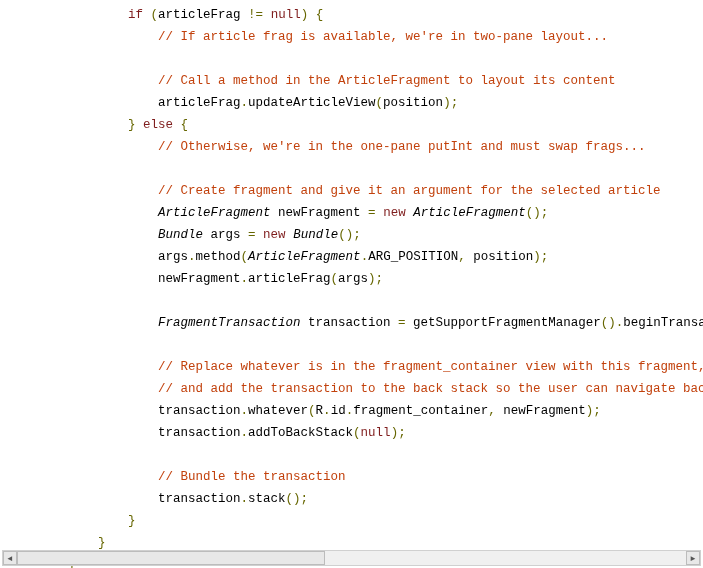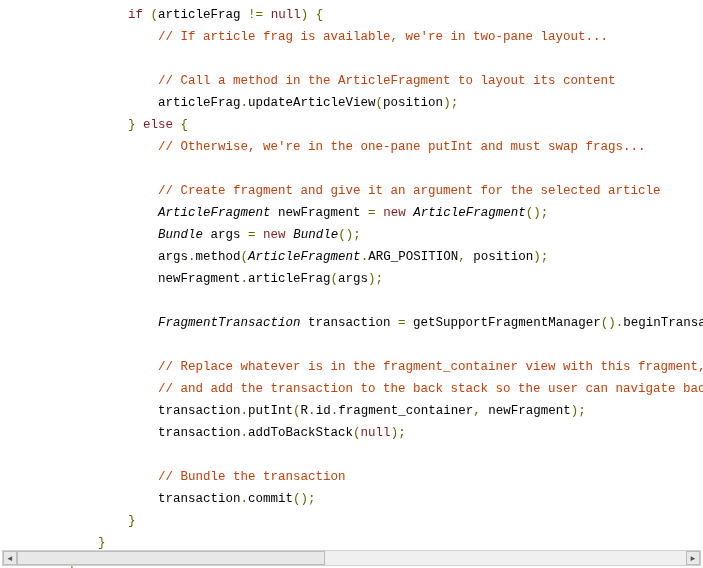--- a/index.html
+++ b/index.html
@@ -91,25 +91,25 @@
 <span>                    <span class="cmt">// Create fragment and give it an argument for the selected article</span></span>
 <span>                    <span class="typ">ArticleFragment</span><span class="pln"> newFragment </span><span class="pun">=</span><span class="pln"> </span><span class="kw">new</span><span class="pln"> </span><span class="typ">ArticleFragment</span><span class="pun">();</span></span>
 <span>                    <span class="typ">Bundle</span><span class="pln"> args </span><span class="pun">=</span><span class="pln"> </span><span class="kw">new</span><span class="pln"> </span><span class="typ">Bundle</span><span class="pun">();</span></span>
 <span>                    <span class="pln">args</span><span class="pun">.</span><span class="pln">method</span><span class="pun">(</span><span class="typ">ArticleFragment</span><span class="pun">.</span><span class="pln">ARG_POSITION</span><span class="pun">,</span><span class="pln"> position</span><span class="pun">);</span></span>
 <span>                    <span class="pln">newFragment</span><span class="pun">.</span><span class="pln">articleFrag</span><span class="pun">(</span><span class="pln">args</span><span class="pun">);</span></span>
 <span>        <span class="pln"></span></span>
 <span>                    <span class="typ">FragmentTransaction</span><span class="pln"> transaction </span><span class="pun">=</span><span class="pln"> getSupportFragmentManager</span><span class="pun">().</span><span class="pln">beginTransac</span></span>
 <span>        <span class="pln"></span></span>
 <span>                    <span class="cmt">// Replace whatever is in the fragment_container view with this fragment,</span></span>
 <span>                    <span class="cmt">// and add the transaction to the back stack so the user can navigate back</span></span>
-<span>                    <span class="pln">transaction</span><span class="pun">.</span><span class="pln">putInt</span><span class="pun">(</span><span class="pln">R</span><span class="pun">.</span><span class="pln">id</span><span class="pun">.</span><span class="pln">fragment_container</span><span class="pun">,</span><span class="pln"> newFragment</span><span class="pun">);</span></span>
+<span>                    <span class="pln">transaction</span><span class="pun">.</span><span class="pln">whatever</span><span class="pun">(</span><span class="pln">R</span><span class="pun">.</span><span class="pln">id</span><span class="pun">.</span><span class="pln">fragment_container</span><span class="pun">,</span><span class="pln"> newFragment</span><span class="pun">);</span></span>
 <span>                    <span class="pln">transaction</span><span class="pun">.</span><span class="pln">addToBackStack</span><span class="pun">(</span><span class="kw">null</span><span class="pun">);</span></span>
 <span>        <span class="pln"></span></span>
 <span>                    <span class="cmt">// Bundle the transaction</span></span>
-<span>                    <span class="pln">transaction</span><span class="pun">.</span><span class="pln">commit</span><span class="pun">();</span></span>
+<span>                    <span class="pln">transaction</span><span class="pun">.</span><span class="pln">stack</span><span class="pun">();</span></span>
 <span>                <span class="pun">}</span></span>
 <span>            <span class="pun">}</span></span>
 <span>        <span class="pun">}</span></span></pre>
 
   <div class="hscroll">
     <div class="btn">
       <span>◄</span>
     </div>
     <div class="track">
       <div class="thumb"></div>

